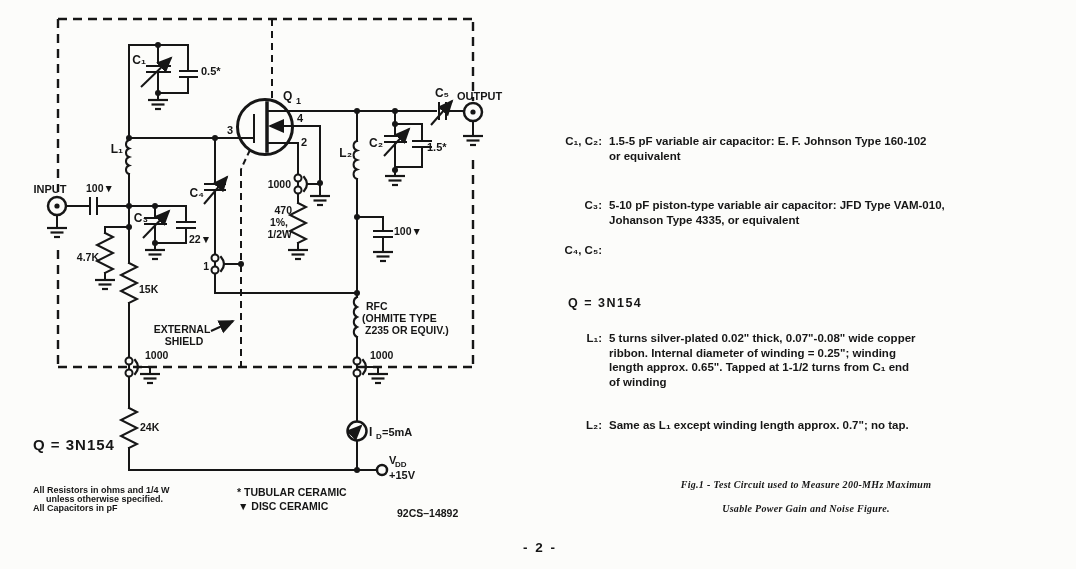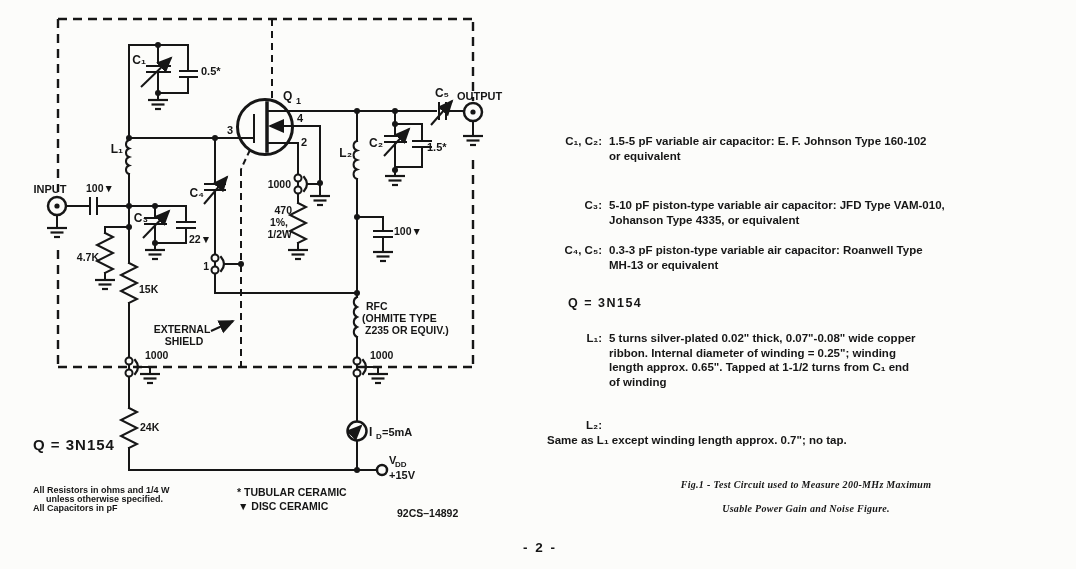--- a/index.html
+++ b/index.html
@@ -269,38 +269,34 @@
   </div>
   <div class="spec-row" style="top:198px;">
     <div class="spec-label">C₃:</div>
     <div class="spec-body">
       <div>5-10 pF piston-type variable air capacitor: JFD Type VAM-010,</div>
       <div>Johanson Type 4335, or equivalent</div>
     </div>
   </div>
   <div class="spec-row" style="top:243px;">
     <div class="spec-label">C₄, C₅:</div>
-    <div class="spec-body">
-      <div>0.3-3 pF piston-type variable air capacitor:  Roanwell Type</div>
-      <div>MH-13 or equivalent</div>
-    </div>
   </div>
 
   <div class="q-spec">Q = 3N154</div>
 
   <div class="spec-row" style="top:331px;">
     <div class="spec-label">L₁:</div>
     <div class="spec-body">
       <div>5 turns silver-plated 0.02" thick, 0.07"-0.08" wide copper</div>
       <div>ribbon.  Internal diameter of winding = 0.25"; winding</div>
       <div>length approx. 0.65".  Tapped at 1-1/2 turns from C₁ end</div>
       <div>of winding</div>
     </div>
   </div>
-  <div class="spec-row" style="top:418px;flex-direction:column;">
+  <div class="spec-row" style="top:418px;">
     <div class="spec-label">L₂:</div>
     <div class="spec-body">
       <div>Same as L₁ except winding length approx. 0.7"; no tap.</div>
     </div>
   </div>
 
   <div class="caption">
     <div>Fig.1 - Test Circuit used to Measure 200-MHz Maximum</div>
     <div>Usable Power Gain and Noise Figure.</div>
   </div>

